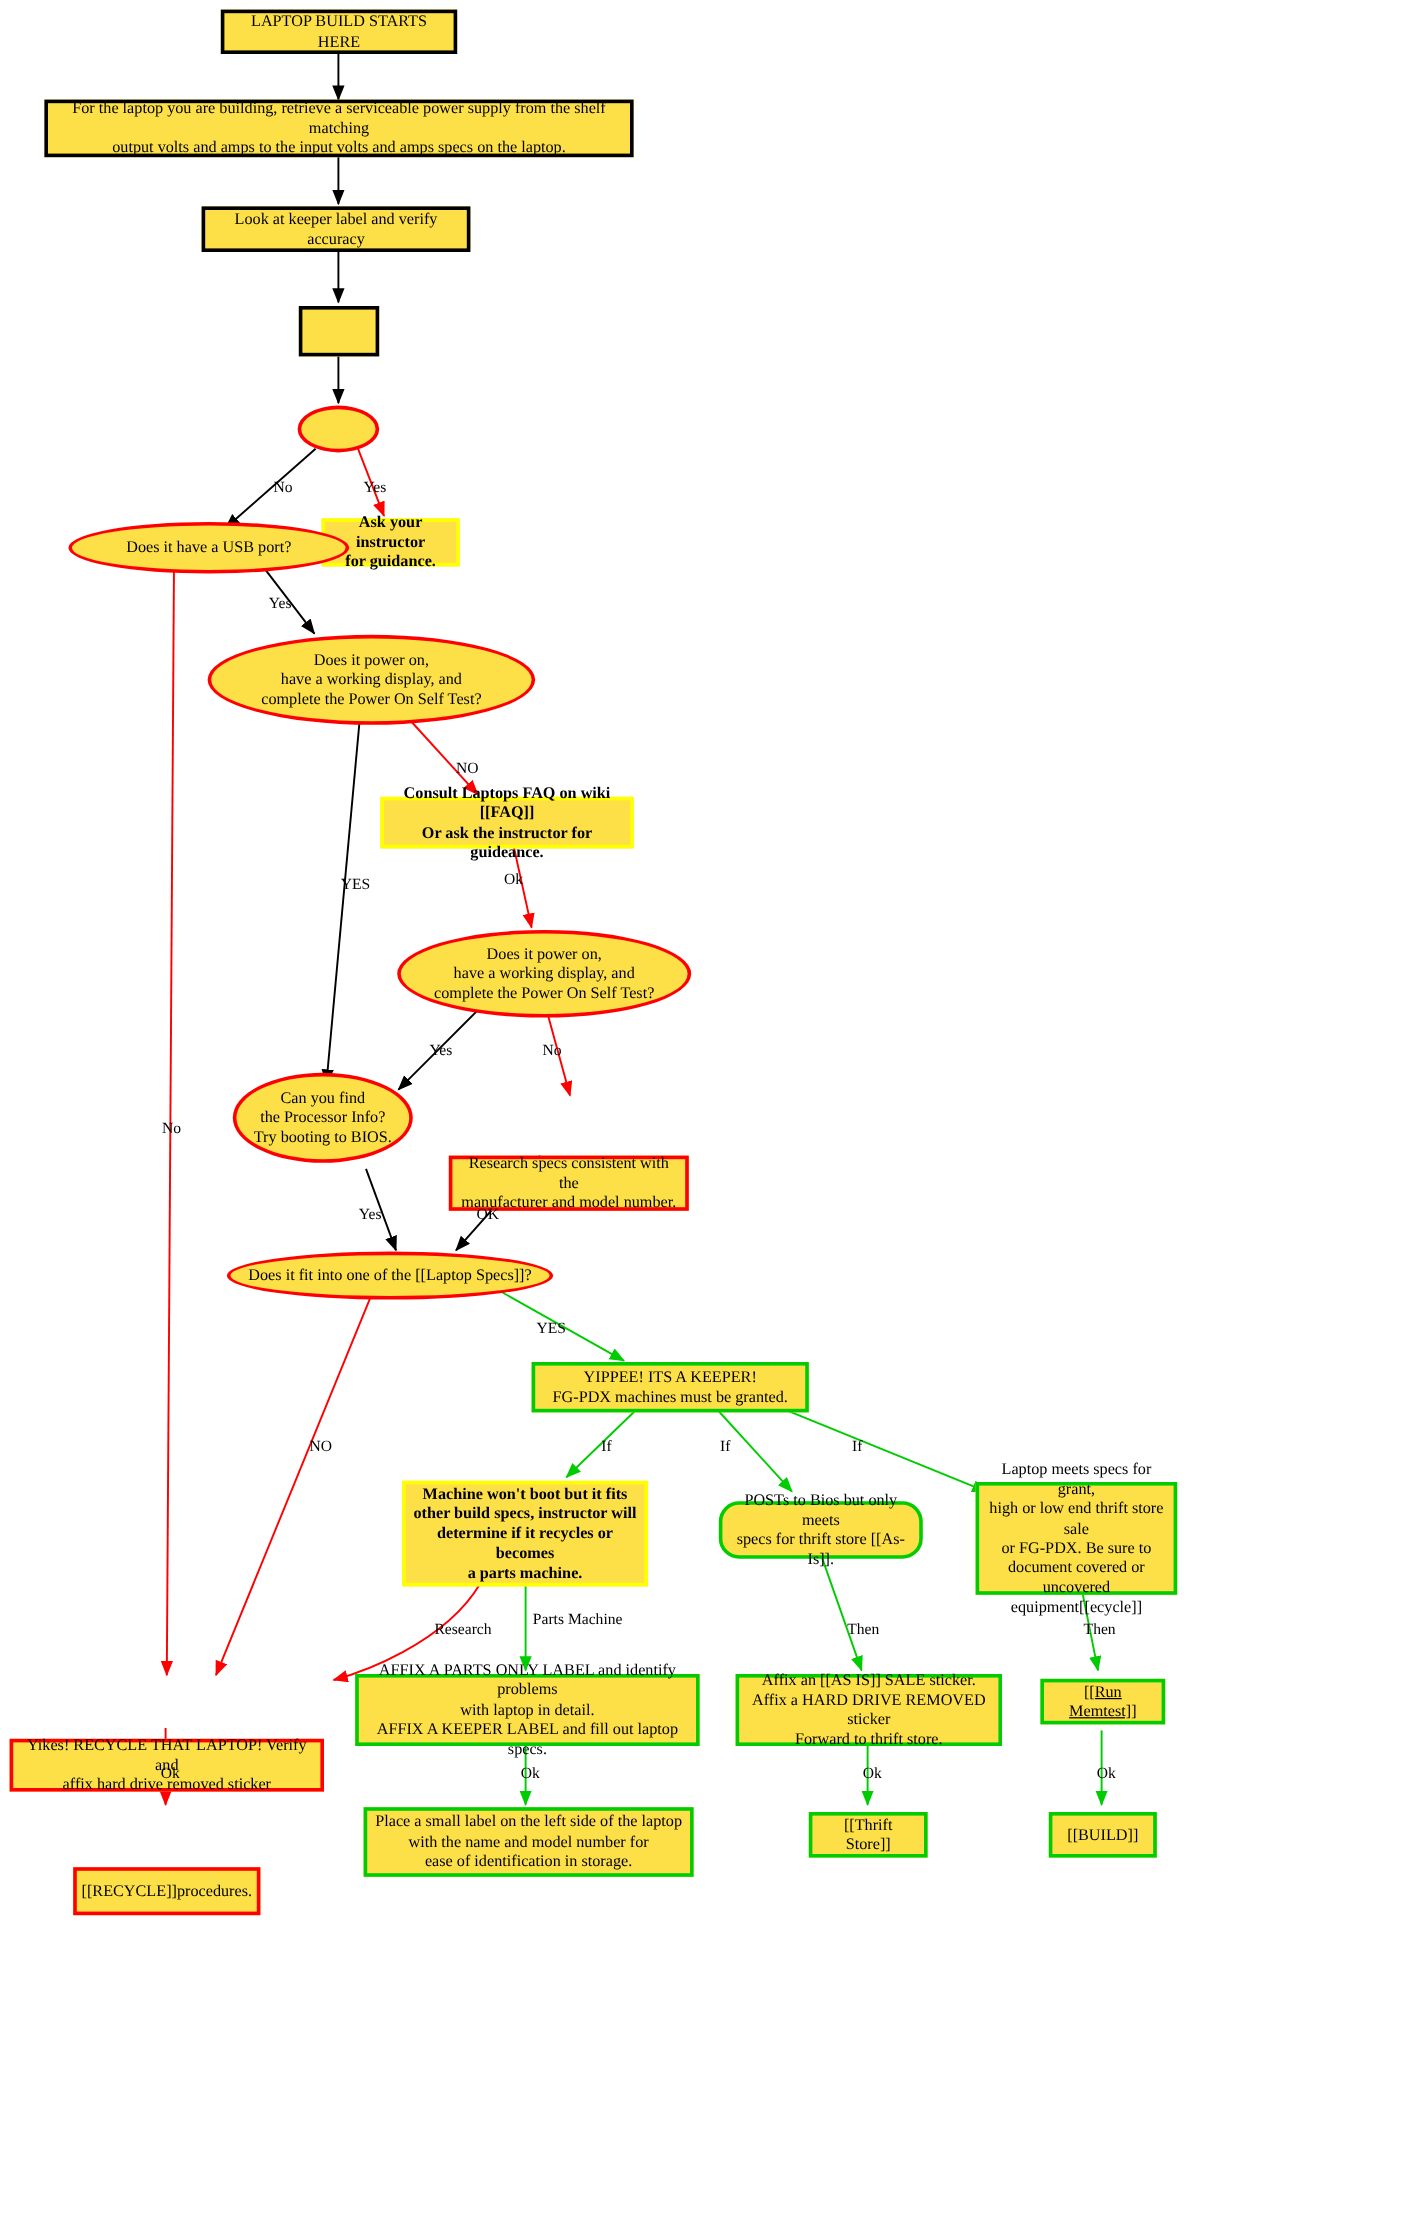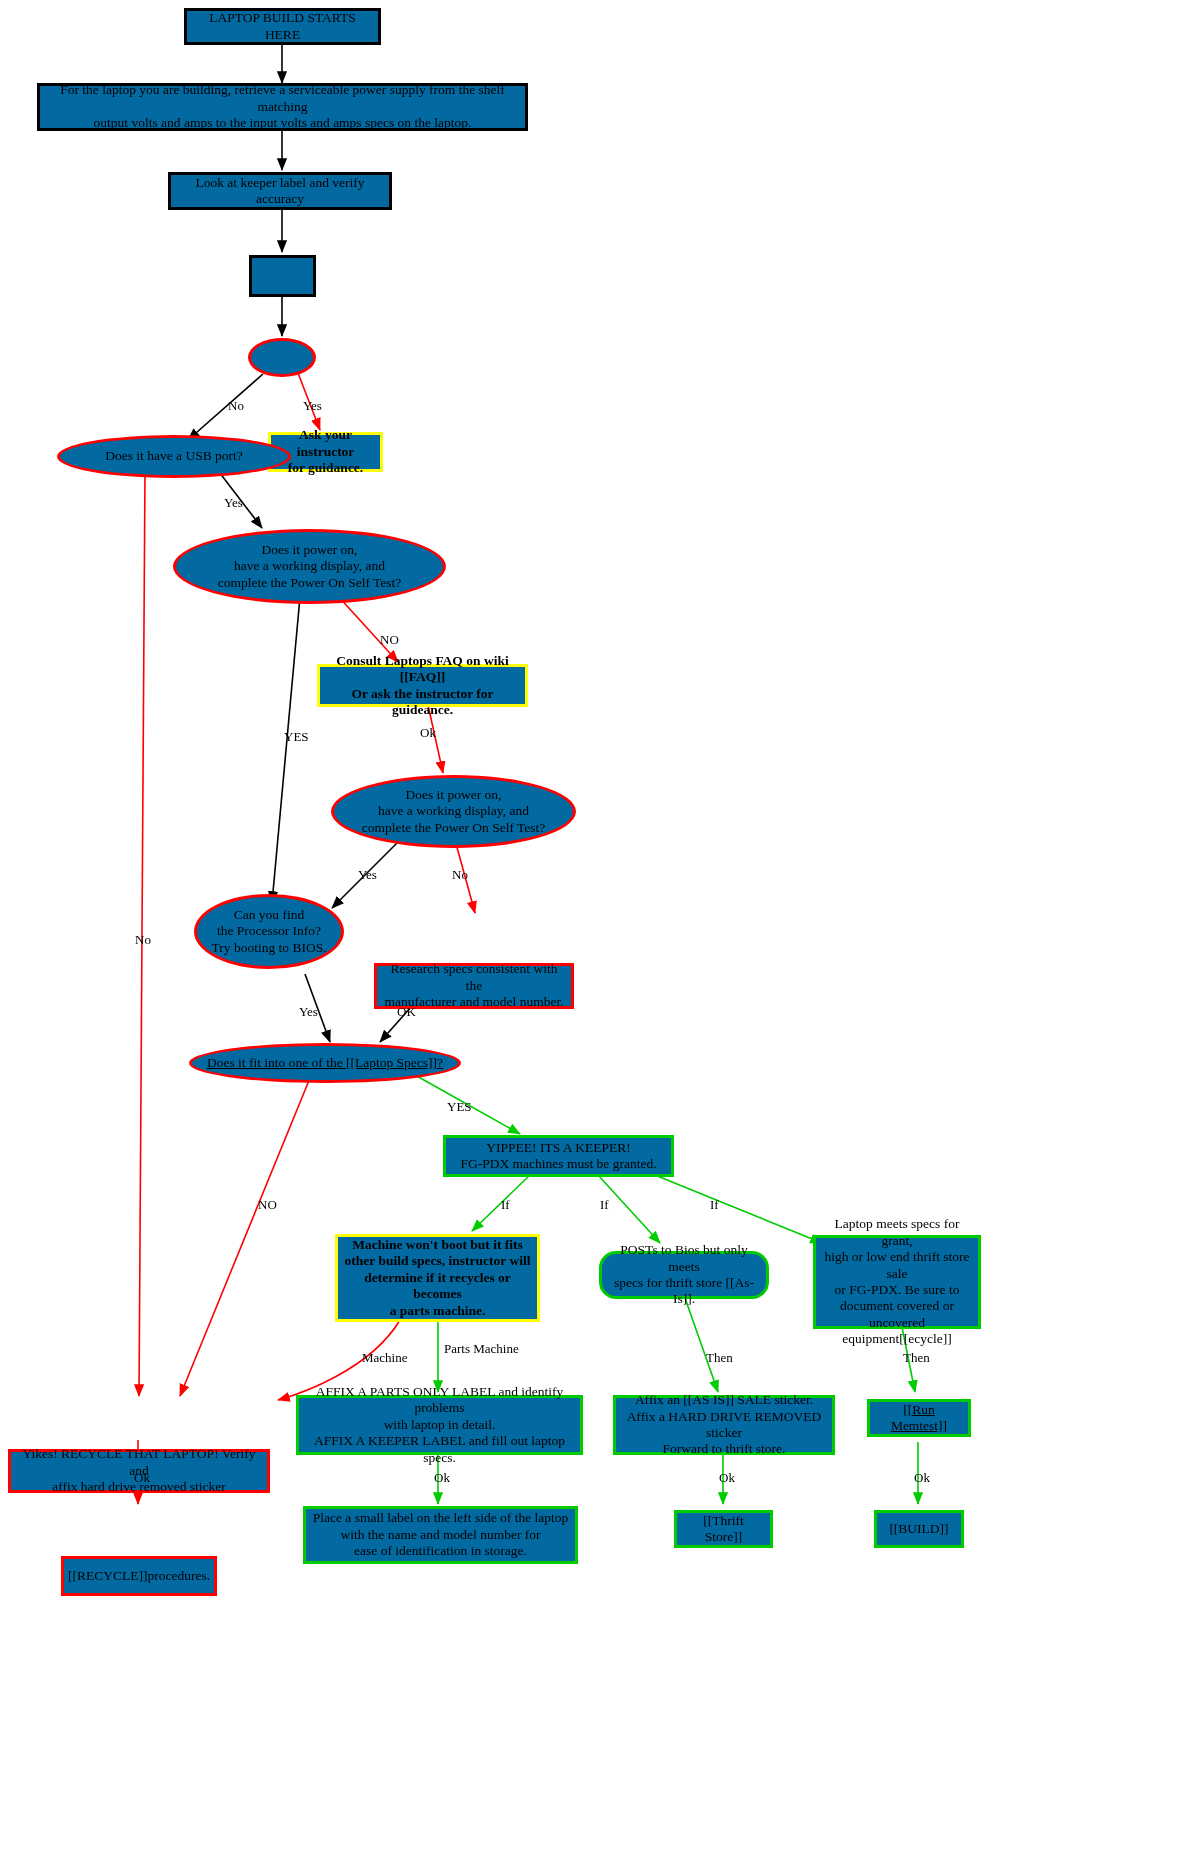--- a/index.html
+++ b/index.html
@@ -1,19 +1,19 @@
 <!DOCTYPE html>
 <html><head>
 <meta charset="utf-8">
 <style>
   html,body{margin:0;padding:0;background:#ffffff;}
   body{width:1177px;height:1856px;font-family:"Liberation Serif",serif;}
   #chart{position:relative;width:1177px;height:1856px;overflow:hidden;}
   svg#edges{position:absolute;left:0;top:0;width:1177px;height:1856px;}
-  .node{position:absolute;box-sizing:border-box;display:flex;align-items:center;justify-content:center;text-align:center;background:#0369a1;}
+  .node{position:absolute;box-sizing:border-box;display:flex;align-items:center;justify-content:center;text-align:center;background:#fde047;}
   .node .lbl{display:block;line-height:1.22;font-size:13.5px;color:#000;white-space:pre-line;padding:0 6px;}
   .box{border-style:solid;border-width:3px;}
   .box.black{border-color:#000000;}
   .box.red{border-color:#ff0000;margin-top:48px;}
   .box.yellow{border-color:#ffff00;font-weight:bold;}
   .box.green{border-color:#00cc00;}
   .ell{border-style:solid;border-width:3px;border-radius:50%;}
   .ell.red{border-color:#ff0000;}
   .edge-label{position:absolute;font-size:13px;color:#000;font-family:"Liberation Serif",serif;white-space:nowrap;}
   .big{font-size:14.5px;}
@@ -147,21 +147,21 @@
     <span class="lbl">Can you find
 the Processor Info?
 Try booting to BIOS.</span>
   </div>
 
   <div class="node box red" style="left:374px;top:915px;width:200px;height:46px;">
     <span class="lbl">Research specs consistent with the
 manufacturer and model number.</span>
   </div>
 
-  <div class="node ell red" style="left:189px;top:1043px;width:272px;height:40px;text-decoration:underline;">
+  <div class="node ell red" style="left:189px;top:1043px;width:272px;height:40px;">
     <span class="lbl">Does it fit into one of the [[Laptop Specs]]?</span>
   </div>
 
   <div class="node box green" style="left:443px;top:1135px;width:231px;height:42px;">
     <span class="lbl">YIPPEE! ITS A KEEPER!
 FG-PDX machines must be granted.</span>
   </div>
 
   <div class="node box yellow" style="left:335px;top:1234px;width:205px;height:88px;">
     <span class="lbl">Machine won't boot but it fits
@@ -231,21 +231,21 @@
   <span class="edge-label" style="left:420px;top:725px;">Ok</span>
   <span class="edge-label" style="left:358px;top:867px;">Yes</span>
   <span class="edge-label" style="left:452px;top:867px;">No</span>
   <span class="edge-label" style="left:299px;top:1004px;">Yes</span>
   <span class="edge-label" style="left:397px;top:1004px;">OK</span>
   <span class="edge-label" style="left:447px;top:1099px;">YES</span>
   <span class="edge-label" style="left:258px;top:1197px;">NO</span>
   <span class="edge-label" style="left:501px;top:1197px;">If</span>
   <span class="edge-label" style="left:600px;top:1197px;">If</span>
   <span class="edge-label" style="left:710px;top:1197px;">If</span>
-  <span class="edge-label" style="left:362px;top:1350px;">Machine</span>
+  <span class="edge-label" style="left:362px;top:1350px;">Research</span>
   <span class="edge-label" style="left:444px;top:1341px;line-height:1.25;">Parts
 Machine</span>
   <span class="edge-label" style="left:706px;top:1350px;">Then</span>
   <span class="edge-label" style="left:903px;top:1350px;">Then</span>
   <span class="edge-label" style="left:134px;top:1470px;">Ok</span>
   <span class="edge-label" style="left:434px;top:1470px;">Ok</span>
   <span class="edge-label" style="left:719px;top:1470px;">Ok</span>
   <span class="edge-label" style="left:914px;top:1470px;">Ok</span>
 
 </div>

